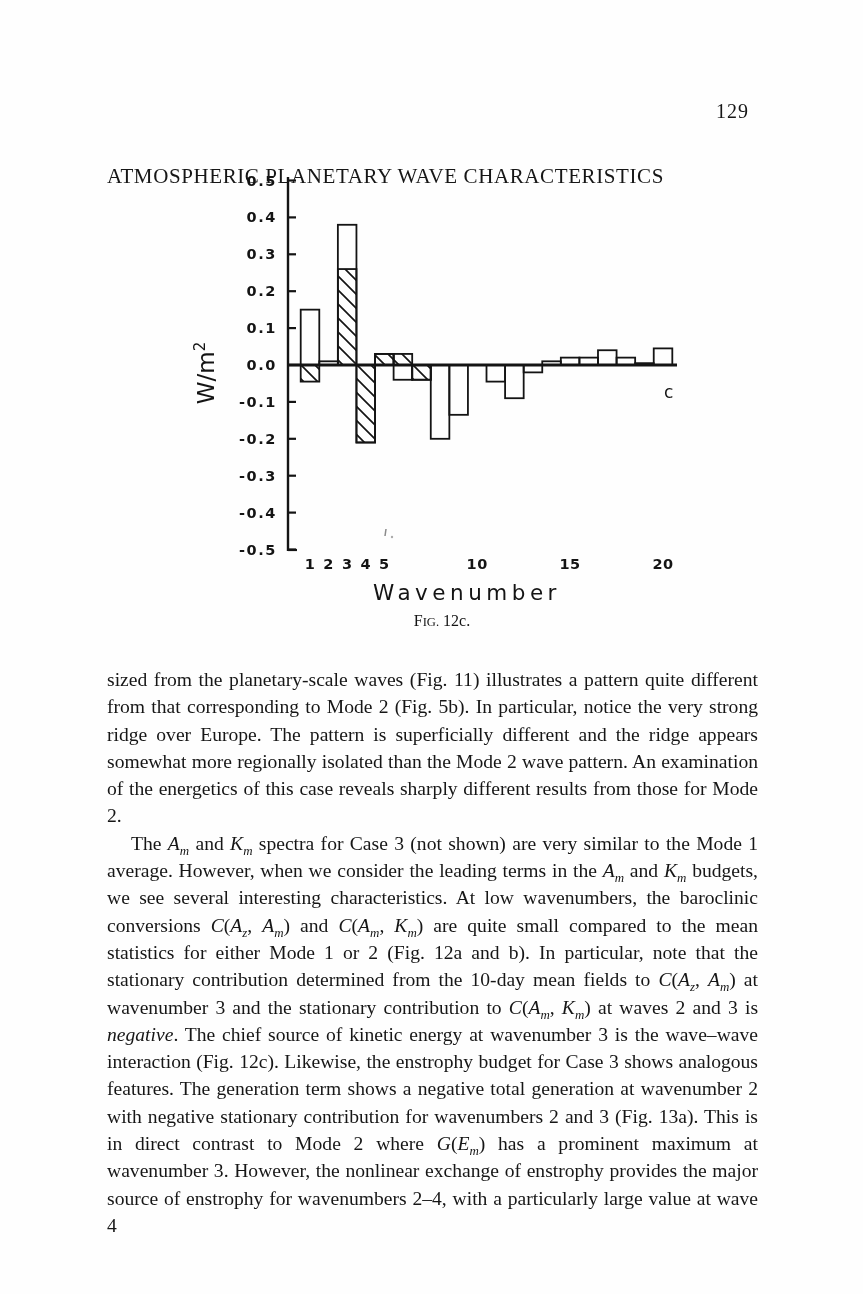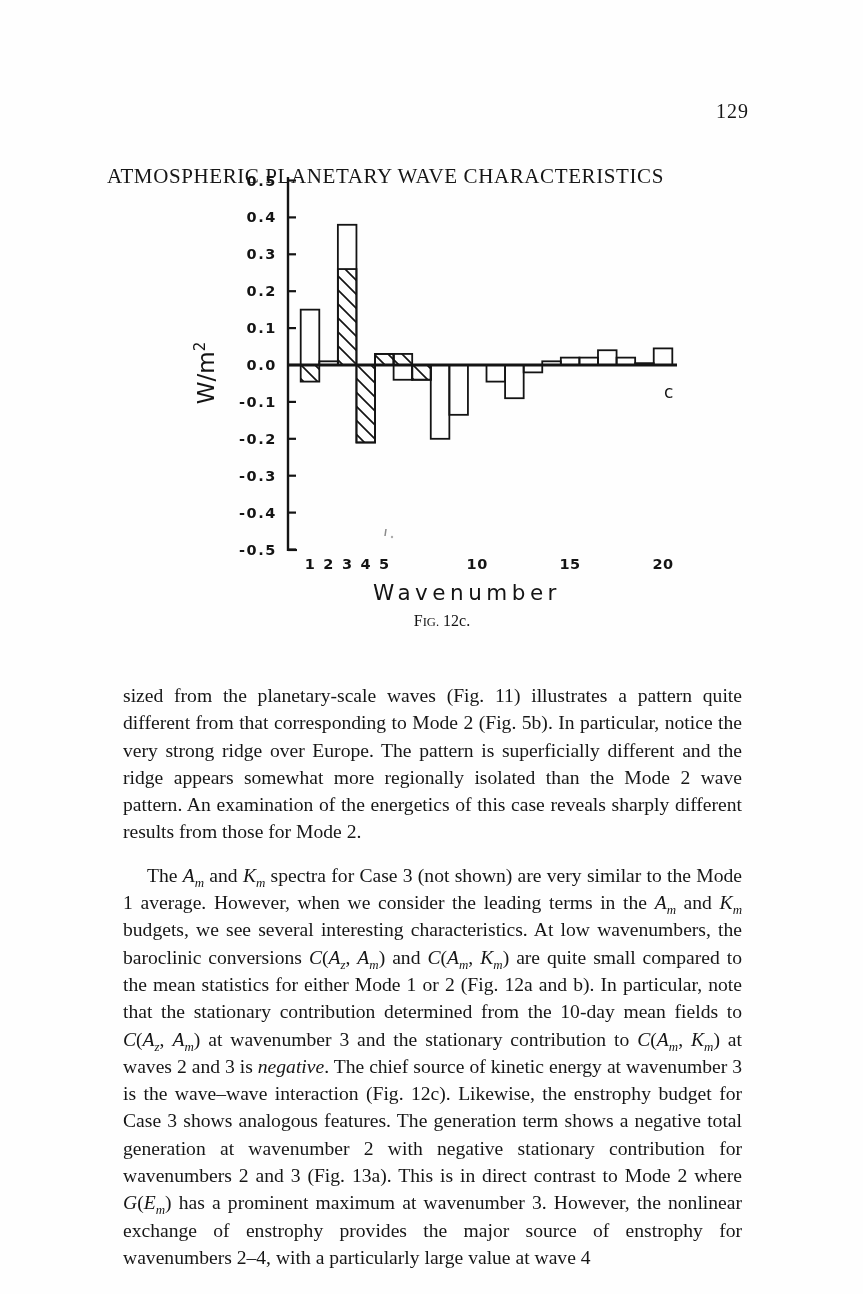--- a/index.html
+++ b/index.html
@@ -5,21 +5,21 @@
   html,body{margin:0;padding:0;}
   body{width:863px;height:1294px;background:#ffffff;position:relative;
        font-family:"Liberation Serif", serif;color:#161616;}
   .page{position:absolute;inset:0;background:#fefefe;overflow:hidden;}
   .running-head{position:absolute;top:120px;left:107px;width:650px;text-align:left;
        font-size:21px;letter-spacing:0.6px;white-space:nowrap;margin-top:44px;}
   .pagenum{position:absolute;top:100px;left:716px;font-size:20px;letter-spacing:1px;}
   #chart{position:absolute;left:180px;top:160px;}
   #body-text{position:absolute;left:107px;top:666px;width:651px;font-size:19.6px;
        line-height:27.3px;text-align:justify;}
-  p.body-para{margin:16px;text-indent:0;}
+  p.body-para{margin:0;text-indent:0;}
   p.body-para.indent{text-indent:24px;}
   #body-text sub{font-size:0.66em;line-height:0;}
   #body-text i{font-style:italic;}
   .ytick{font:700 14.5px "DejaVu Sans", sans-serif;letter-spacing:1.6px;fill:#141414;}
   .xtick{font:700 14.5px "DejaVu Sans", sans-serif;letter-spacing:0.5px;fill:#141414;}
   .xlabel{font:400 21.5px "DejaVu Sans", sans-serif;letter-spacing:4.5px;fill:#141414;}
   .ylabel{font:400 23px "DejaVu Sans", sans-serif;fill:#141414;}
   .panel{font:400 17px "DejaVu Sans", sans-serif;fill:#141414;}
   .caption{font:400 16px "Liberation Serif", serif;fill:#141414;}
 </style>

